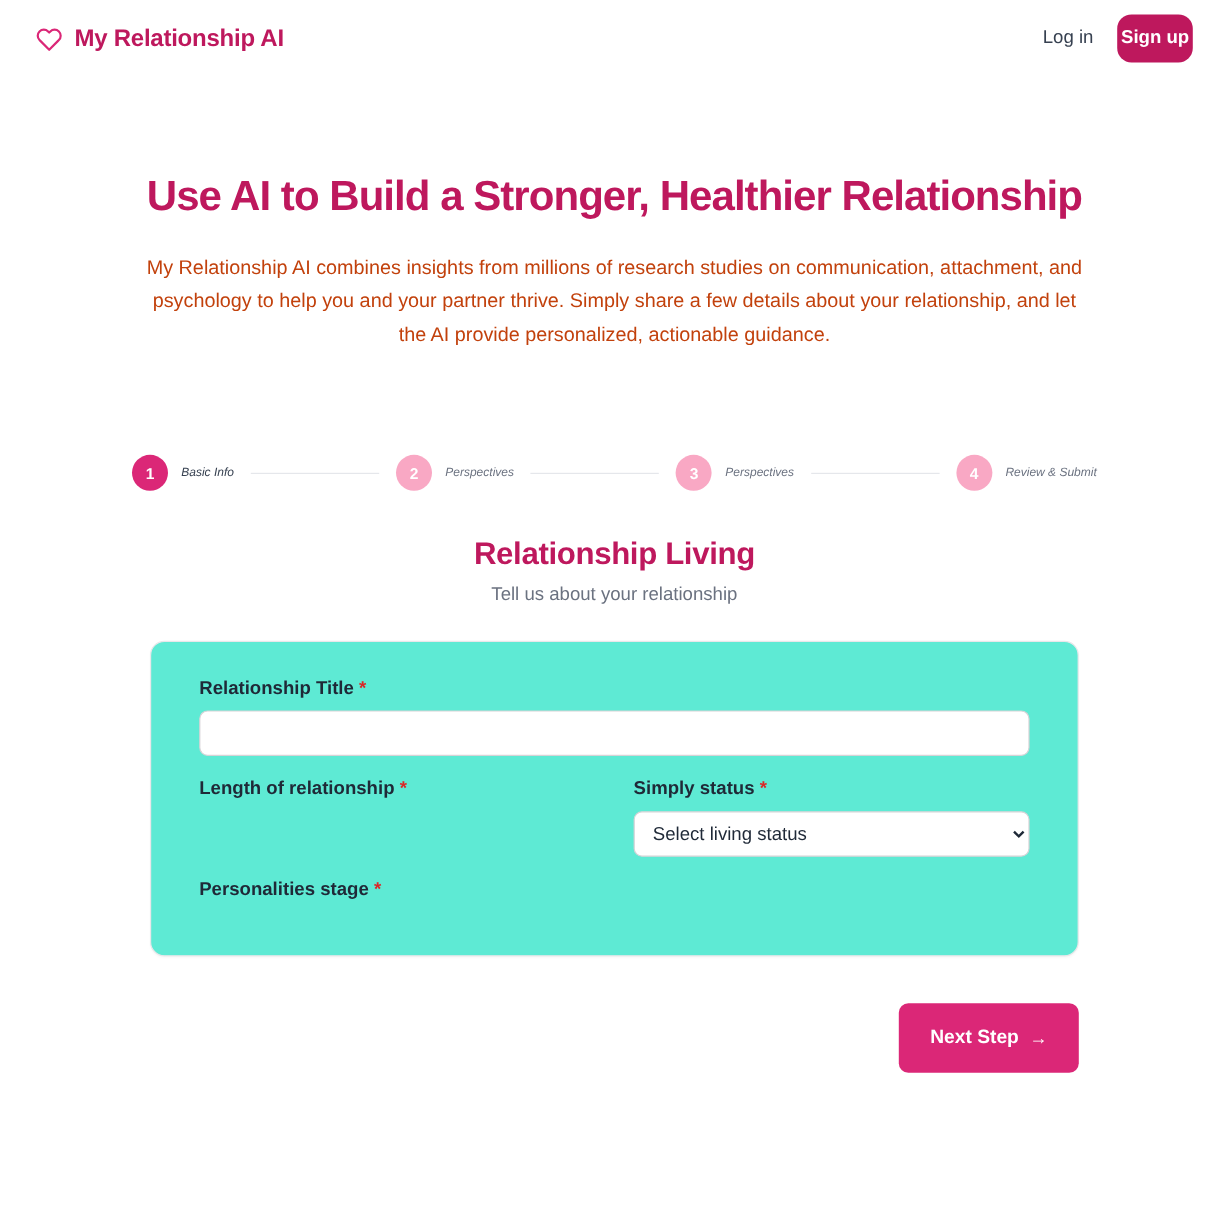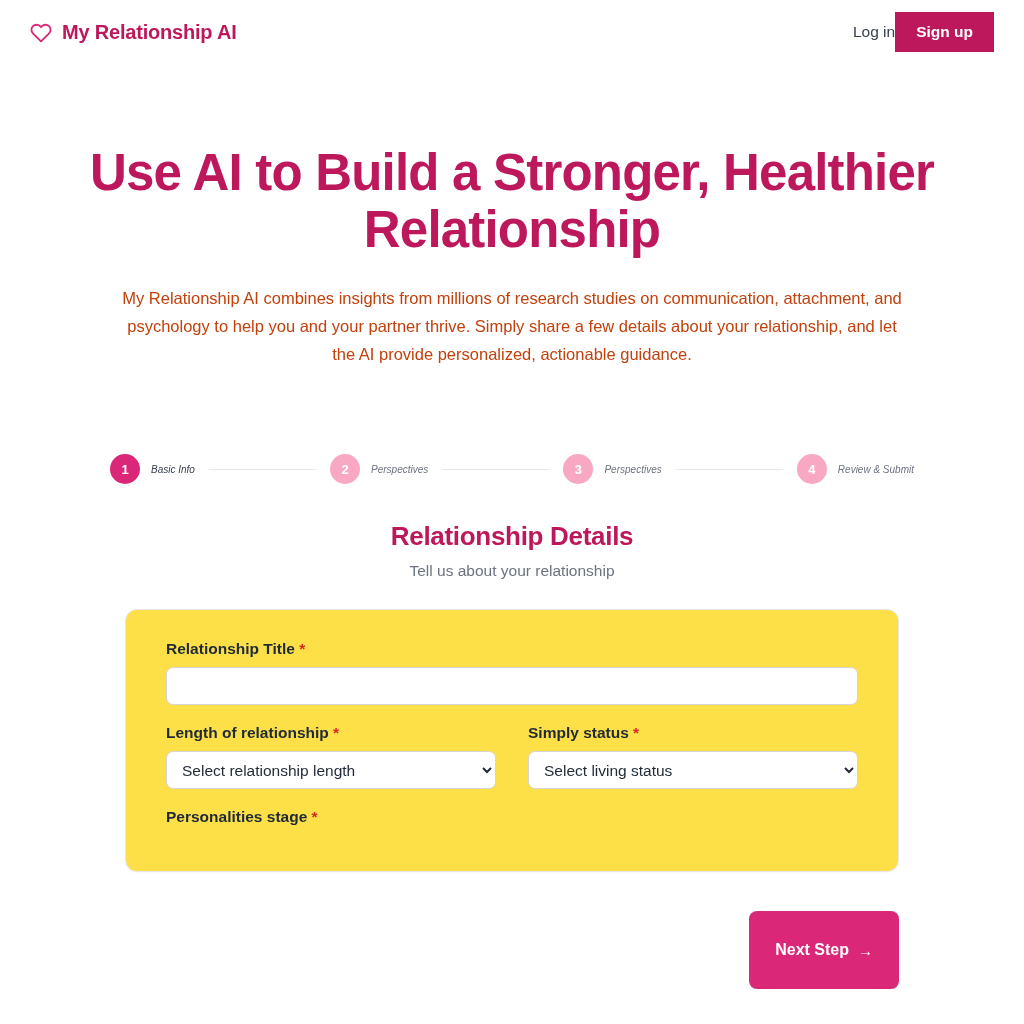--- a/index.html
+++ b/index.html
@@ -28,47 +28,48 @@
   .heart-icon svg { display: block; }
   .brand-name {
     font-size: 20px;
     font-weight: bold;
     color: #be185d;
     letter-spacing: -0.2px;
   }
   .header-right {
     display: flex;
     align-items: center;
+    gap: 20px;
   }
   .login-link {
     font-size: 15.5px;
     color: #374151;
     text-decoration: none;
     cursor: pointer;
   }
   .signup-btn {
     background: #be185d;
     color: #ffffff;
     font-size: 15.5px;
     font-weight: bold;
     border: none;
-    border-radius: 0;
-    padding: 11px 21px;
+    border-radius: 12px;
+    padding: 11px 3px;
     cursor: pointer;
     font-family: "Liberation Sans", sans-serif;
   }
 
   
   .hero {
     margin-top: 80px;
     text-align: center;
     padding: 0 70px;
   }
   .hero-title {
-    font-size: 51px;
+    font-size: 35px;
     line-height: 1.12;
     font-weight: bold;
     color: #be185d;
     letter-spacing: -0.8px;
     margin: 0;
   }
   .hero-sub {
     margin: 26px auto 0;
     max-width: 790px;
     font-size: 16.5px;
@@ -127,21 +128,21 @@
     margin-top: 10px;
     font-size: 15.5px;
     color: #6b7280;
   }
 
   .card {
     margin: 29px auto 0;
     width: 774px;
     border: 1px solid #e9e7ea;
     border-radius: 12px;
-    background: #fde047;
+    background: #5eead4;
     padding: 30px 40px 36px;
     box-shadow: 0 1px 2px rgba(0,0,0,0.03);
   }
   .field { margin-bottom: 19px; }
   .field:last-child { margin-bottom: 0; }
   .label {
     display: block;
     font-size: 15.5px;
     font-weight: bold;
     color: #1f2937;
@@ -174,21 +175,21 @@
     width: 774px;
     margin: 39px auto 0;
     display: flex;
     justify-content: flex-end;
   }
   .next-btn {
     background: #db2777;
     color: #ffffff;
     border: none;
     border-radius: 8px;
-    padding: 30px 26px;
+    padding: 20px 26px;
     font-size: 16px;
     font-weight: bold;
     display: flex;
     align-items: center;
     gap: 9px;
     cursor: pointer;
     font-family: "Liberation Sans", sans-serif;
   }
   .arrow { font-size: 15px; line-height: 1; }
 </style>
@@ -231,43 +232,40 @@
     <span class="step-label">Perspectives</span>
   </div>
   <span class="step-line"></span>
   <div class="step">
     <span class="step-circle">4</span>
     <span class="step-label">Review &amp; Submit</span>
   </div>
 </div>
 
 <div class="section-head">
-  <h2 class="section-title">Relationship Details</h2>
+  <h2 class="section-title">Relationship Living</h2>
   <div class="section-sub">Tell us about your relationship</div>
 </div>
 
 <div class="card">
 
   <div class="field">
     <label class="label">
       <span>Relationship Title</span>
       <span class="req">*</span>
     </label>
     <input class="text-input" type="text" value="" placeholder="" style="">
   </div>
 
   <div class="row">
     <div class="field">
       <label class="label">
         <span>Length of relationship</span>
         <span class="req">*</span>
       </label>
-      <select class="select-input">
-        <option>Select relationship length</option>
-      </select>
     </div>
 
     <div class="field">
       <label class="label">
         <span>Simply status</span>
         <span class="req">*</span>
       </label>
       <select class="select-input">
         <option>Select living status</option>
       </select>

